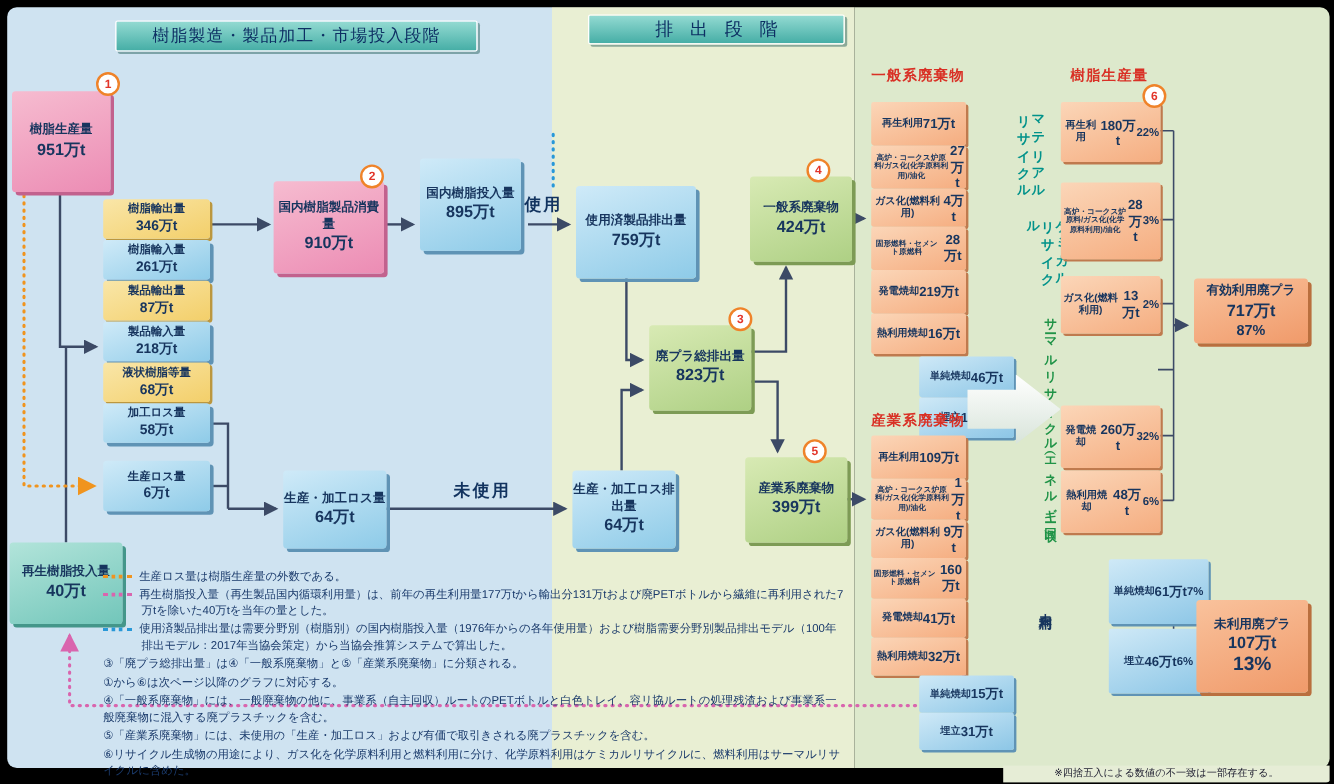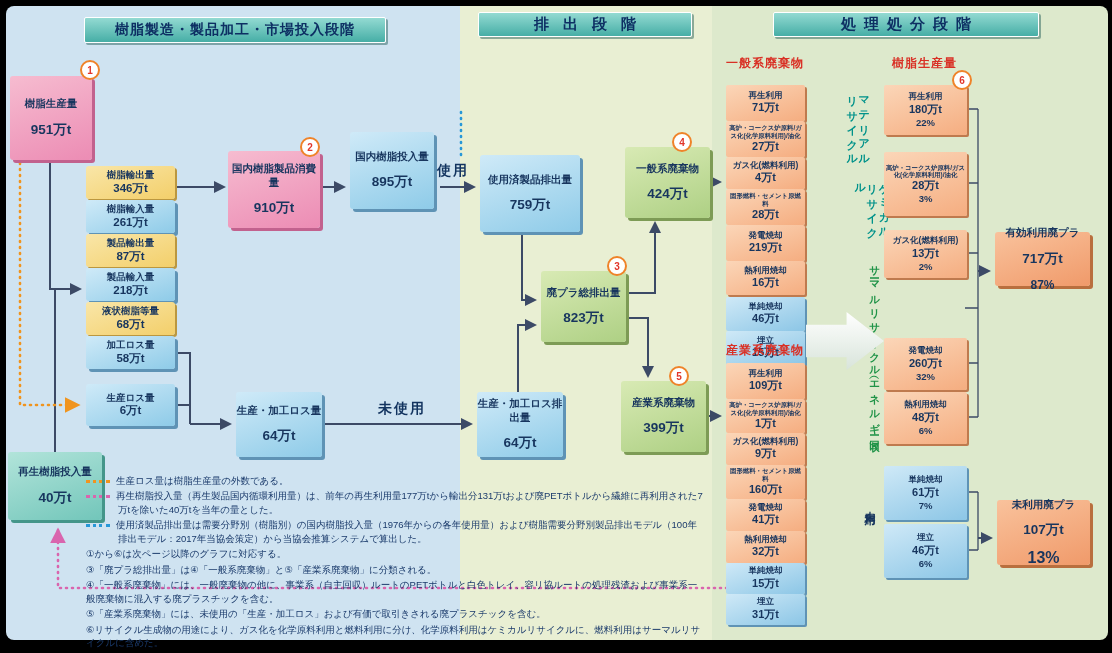--- a/index.html
+++ b/index.html
@@ -9,36 +9,36 @@
   .sec-left{left:6px;width:454px;background:#cfe3f1;border-radius:8px 0 0 8px;}
   .sec-mid{left:460px;width:252px;background:#e9efd3;}
   .sec-right{left:712px;width:396px;background:#dde9cc;border-radius:0 8px 8px 0;}
   svg.overlay{position:absolute;left:0;top:0;z-index:1;pointer-events:none;}
   .flow{stroke:#3c4a66;stroke-width:2;fill:none;}
   .thin{stroke:#3c4a66;stroke-width:1.3;fill:none;}
   .dot{fill:none;stroke-width:2.6;stroke-dasharray:1 5;stroke-linecap:round;}
   .d-orange{stroke:#f0941e}.d-blue{stroke:#2898d8}.d-pink{stroke:#d965ae}
   .hdr{position:absolute;z-index:2;display:flex;align-items:center;justify-content:center;
        background:linear-gradient(180deg,#93dad2,#46aea6);border:1px solid #fff;
-       box-shadow:2px 2px 0 rgba(25,85,80,.45);color:#0d2f63;font-weight:bold;border-radius:2px;}
+       box-shadow:2px 2px 0 rgba(25,85,80,.45);color:#0d2f63;font-weight:normal;border-radius:2px;margin-left:12px;}
   .fbox{position:absolute;z-index:2;display:flex;flex-direction:column;align-items:center;justify-content:center;
         border-radius:3px;text-align:center;color:#17355e;}
   .fbox .lbl{font-size:10.5px;line-height:1.25;font-weight:bold;}
-  .fbox .val{font-size:13.5px;font-weight:bold;margin-top:10px;}
+  .fbox .val{font-size:13.5px;font-weight:bold;margin-top:0;}
   .sbox .lbl{font-size:9.5px;}
   .sbox .val{font-size:11.5px;margin-top:0;}
   .pink{background:linear-gradient(160deg,#f6bcd0,#ec8cb4);box-shadow:3px 3px 0 #c2628e;}
   .blue{background:linear-gradient(160deg,#cfeaf8,#8ecbe8);box-shadow:3px 3px 0 #5f93b5;}
   .yellow{background:linear-gradient(160deg,#f9e6a8,#f3cf6a);box-shadow:2px 2px 0 #bb973f;text-align:right;}
   .green{background:linear-gradient(160deg,#d8eab4,#aed084);box-shadow:3px 3px 0 #7d9b55;}
   .teal{background:linear-gradient(160deg,#b2e4da,#72c6ba);box-shadow:3px 3px 0 #44968a;}
   .salmon{background:linear-gradient(160deg,#fbd6b8,#f5ad80);box-shadow:2px 2px 0 #bf7a4e;}
-  .lblue{background:linear-gradient(160deg,#cfe9f7,#8cc6e6);box-shadow:2px 2px 0 #5f93b5;}
+  .lblue{background:linear-gradient(160deg,#cfe9f7,#8cc6e6);box-shadow:2px 2px 0 #5f93b5;margin-left:40px;}
   .orangebig{background:linear-gradient(160deg,#f9c29c,#f09a6a);box-shadow:3px 3px 0 #b96f3e;}
-  .tbox{position:absolute;z-index:2;display:flex;flex-direction:column;align-items:center;justify-content:center;
+  .tbox{position:absolute;z-index:2;display:flex;flex-direction:row;align-items:center;justify-content:center;
         border-radius:2px;text-align:center;color:#17355e;padding:1px;}
   .tbox .tlabel{font-size:8.5px;font-weight:bold;line-height:1.12;}
   .tbox .tlabel.tiny{font-size:6.4px;}
   .tbox .tvalue{font-size:11px;font-weight:bold;}
   .tbox .tpct{font-size:9.5px;font-weight:bold;}
   .mark{position:absolute;z-index:4;width:16px;height:16px;border-radius:50%;background:#fff;
         border:2px solid #ef8329;color:#e2352a;font-size:10px;font-weight:bold;
         display:flex;align-items:center;justify-content:center;}
   .rtitle{position:absolute;z-index:2;color:#d93025;font-weight:bold;font-size:12px;text-align:center;letter-spacing:1px;}
   .vtext{position:absolute;z-index:2;writing-mode:vertical-rl;font-weight:bold;letter-spacing:2px;white-space:pre-line;line-height:1.1;}
@@ -95,21 +95,20 @@
     <path class="flow" d="M978,271 H989" marker-end="url(#ah)"></path>
     <path class="thin" d="M965,492 H978 M965,550 H978 M978,492 V550"></path>
     <path class="flow" d="M978,538 H991" marker-end="url(#ah)"></path>
     <path class="dot d-orange" d="M20,163 V405 H78" marker-end="url(#aho)"></path>
     <path class="dot d-blue" d="M461,112 V160"></path>
     <path class="dot d-pink" d="M803,562 V588 H58 V530" marker-end="url(#ahp)"></path>
   </svg>
 
   <div class="hdr" style="left:84px;top:17px;width:300px;height:24px;font-size:14px;letter-spacing:1px">樹脂製造・製品加工・市場投入段階</div>
   <div class="hdr" style="left:478px;top:12px;width:214px;height:25px;font-size:15px;letter-spacing:14px;padding-left:14px;box-sizing:border-box">排出段階</div>
-  <div class="hdr" style="left:773px;top:12px;width:266px;height:25px;font-size:15px;letter-spacing:8px;padding-left:8px;box-sizing:border-box">処理処分段階</div>
 
   <div class="mark" style="left:80px;top:60px">1</div>
   <div class="mark" style="left:300px;top:137px">2</div>
   <div class="mark" style="left:607px;top:256px">3</div>
   <div class="mark" style="left:672px;top:132px">4</div>
   <div class="mark" style="left:669px;top:366px">5</div>
   <div class="mark" style="left:952px;top:70px">6</div>
 
   <div class="fbox pink" style="left:10px;top:76px;width:82px;height:84px">
     <div class="lbl">樹脂生産量</div>
@@ -300,31 +299,34 @@
     <div class="tlabel">埋立</div>
     <div class="tvalue">46万t</div>
     <div class="tpct">6%</div>
   </div>
 
   <div class="fbox orangebig" style="left:995px;top:232px;width:95px;height:54px">
     <div class="lbl">有効利用廃プラ</div>
     <div class="val">717万t</div>
     <div class="val" style="font-size:12px">87%</div>
   </div>
-  <div class="fbox orangebig" style="left:997px;top:500px;width:93px;height:65px">
+  <div class="fbox orangebig" style="left:997px;top:500px;width:93px;height:77px">
     <div class="lbl">未利用廃プラ</div>
     <div class="val">107万t</div>
     <div class="val" style="font-size:16px">13%</div>
   </div>
 
   <div class="notes">
     <div class="note dotted"><span class="dots c-orange"></span><span>生産ロス量は樹脂生産量の外数である。</span></div>
     <div class="note dotted"><span class="dots c-pink"></span><span>再生樹脂投入量（再生製品国内循環利用量）は、前年の再生利用量177万tから輸出分131万tおよび廃PETボトルから繊維に再利用された7万tを除いた40万tを当年の量とした。</span></div>
     <div class="note dotted"><span class="dots c-blue"></span><span>使用済製品排出量は需要分野別（樹脂別）の国内樹脂投入量（1976年からの各年使用量）および樹脂需要分野別製品排出モデル（100年排出モデル：2017年当協会策定）から当協会推算システムで算出した。</span></div>
+    <div class="note">③「廃プラ総排出量」は④「一般系廃棄物」と⑤「産業系廃棄物」に分類される。</div>
     <div class="note">①から⑥は次ページ以降のグラフに対応する。</div>
-    <div class="note">③「廃プラ総排出量」は④「一般系廃棄物」と⑤「産業系廃棄物」に分類される。</div>
     <div class="note">④「一般系廃棄物」には、一般廃棄物の他に、事業系（自主回収）ルートのPETボトルと白色トレイ、容リ協ルートの処理残渣および事業系一般廃棄物に混入する廃プラスチックを含む。</div>
     <div class="note">⑤「産業系廃棄物」には、未使用の「生産・加工ロス」および有価で取引きされる廃プラスチックを含む。</div>
     <div class="note">⑥リサイクル生成物の用途により、ガス化を化学原料利用と燃料利用に分け、化学原料利用はケミカルリサイクルに、燃料利用はサーマルリサイクルに含めた。</div>
   </div>
 
+  <div class="footband">
+      <span>※四捨五入による数値の不一致は一部存在する。</span>
+    </div>
 
 </div>
 
 </body></html>

